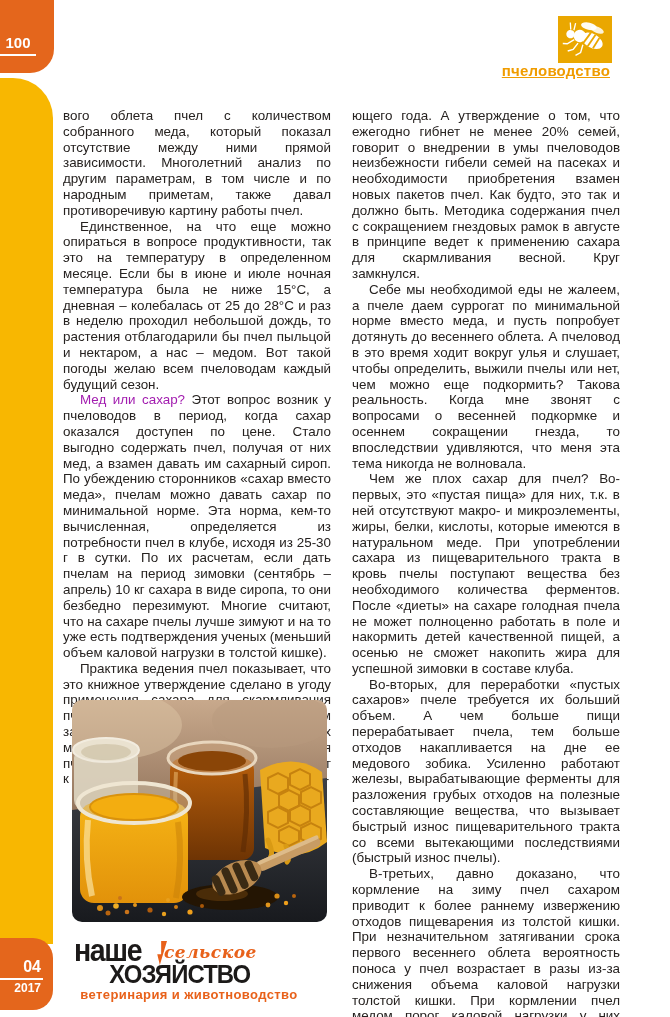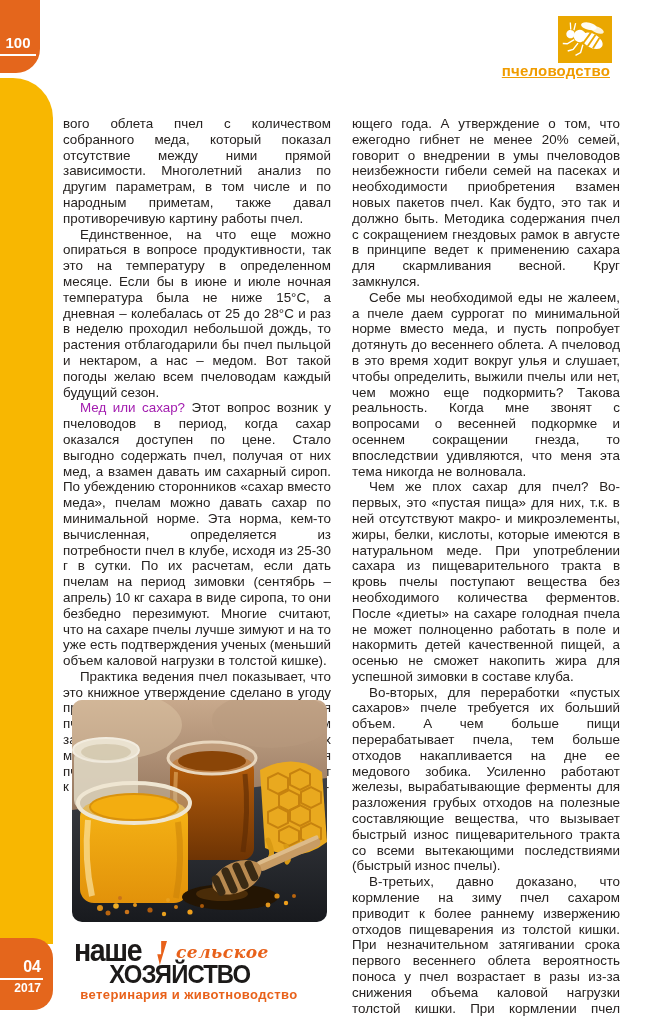--- a/index.html
+++ b/index.html
@@ -3,21 +3,21 @@
 <meta charset="utf-8">
 <style>
   html,body { margin:0; padding:0; background:#ffffff; }
   .page {
     position:relative; width:670px; height:1017px; background:#ffffff;
     overflow:hidden; font-family:"Liberation Sans", sans-serif;
   }
 
   
   .badge-top {
-    position:absolute; left:0; top:0; width:40px; height:73px;
+    position:absolute; left:0; top:0; width:54px; height:73px;
     background:#e4661c; border-bottom-right-radius:24px;
   }
   .badge-top .pnum {
     position:absolute; left:0; top:34px; width:36px; text-align:center;
     color:#fff; font-weight:bold; font-size:15px; padding-bottom:3px;
     border-bottom:2px solid #fff;
   }
   .rail-yellow {
     position:absolute; left:0; top:78px; width:53px; height:866px;
     background:#f8b701; border-top-right-radius:40px;
@@ -41,21 +41,21 @@
     position:absolute; left:558px; top:16px; width:54px; height:47px;
     background:#eaa700;
   }
   .section-label {
     position:absolute; left:458px; top:62px; width:152px; text-align:right;
     color:#f09c00; font-weight:bold; font-size:15px; letter-spacing:0.2px;text-decoration:underline;
   }
 
   
   .col {
-    position:absolute; top:116px; width:268px;
+    position:absolute; top:108px; width:268px;
     font-size:13.4px; line-height:15.8px; text-align:justify;
     color:#262220; hyphens:none;
   }
   .col-left  { left:63px; }
   .col-right { left:352px; }
   .col p { margin:0; }
   .col p.ind { text-indent:17px; }
   .lead { color:#a21caf; font-weight:normal; }
 
   
@@ -73,21 +73,21 @@
     font-size:31px; line-height:26px; letter-spacing:-1.5px;
     transform:scaleX(0.92); transform-origin:left top;
   }
   .logo-bolt {
     position:absolute; left:80px; top:3px; width:13px; height:24px;
     background:#e8611a; clip-path:polygon(55% 0, 100% 0, 45% 100%, 25% 55%, 55% 55%);
   }
   .logo-selskoe {
     position:absolute; left:90px; top:4px; color:#e8611a;
     font-family:"DejaVu Serif", serif; font-style:italic; font-weight:bold;
-    font-size:17px; letter-spacing:0.5px;padding-left:12px;
+    font-size:17px; letter-spacing:0.5px;
   }
   .logo-hoz {
     color:#1c1a19; font-weight:bold; font-size:26px; line-height:22px;
     letter-spacing:-1px; text-transform:uppercase;
     transform:scaleX(0.92); transform-origin:left top; margin-top:-3px;
   }
   .logo-tagline {
     color:#e8611a; font-weight:bold; font-size:13px; letter-spacing:0.4px;
     margin-top:2px;
   }

